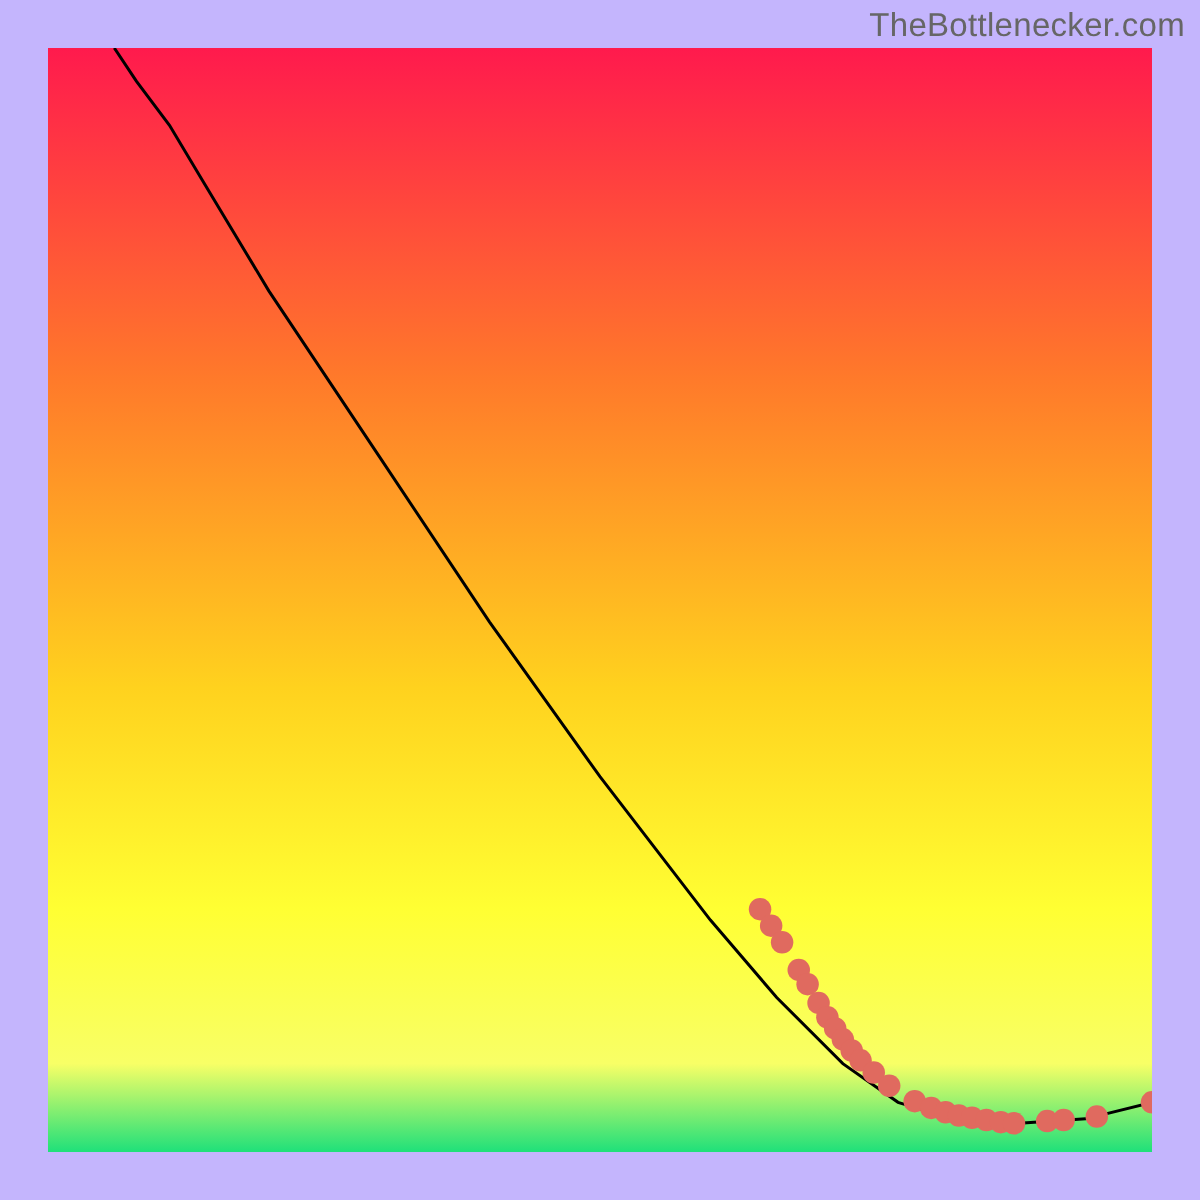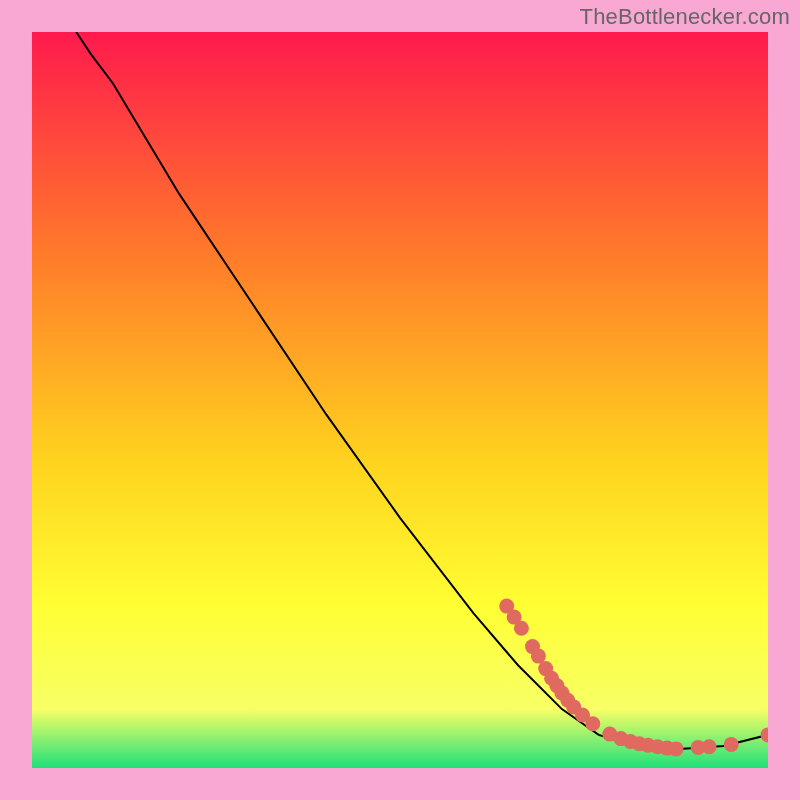--- a/index.html
+++ b/index.html
@@ -8,21 +8,21 @@
     width: 800px;
     height: 800px;
     background: #000;
     overflow: hidden;
     font-family: Arial, Helvetica, sans-serif;
   }
   .stage {
     position: relative;
     width: 800px;
     height: 800px;
-    background: #f9a8d4;
+    background: #c4b5fd;
   }
   .watermark {
     position: absolute;
     top: 4px;
     right: 10px;
     color: #666;
     font-size: 22px;
     font-weight: 500;
     letter-spacing: 0.2px;
   }

